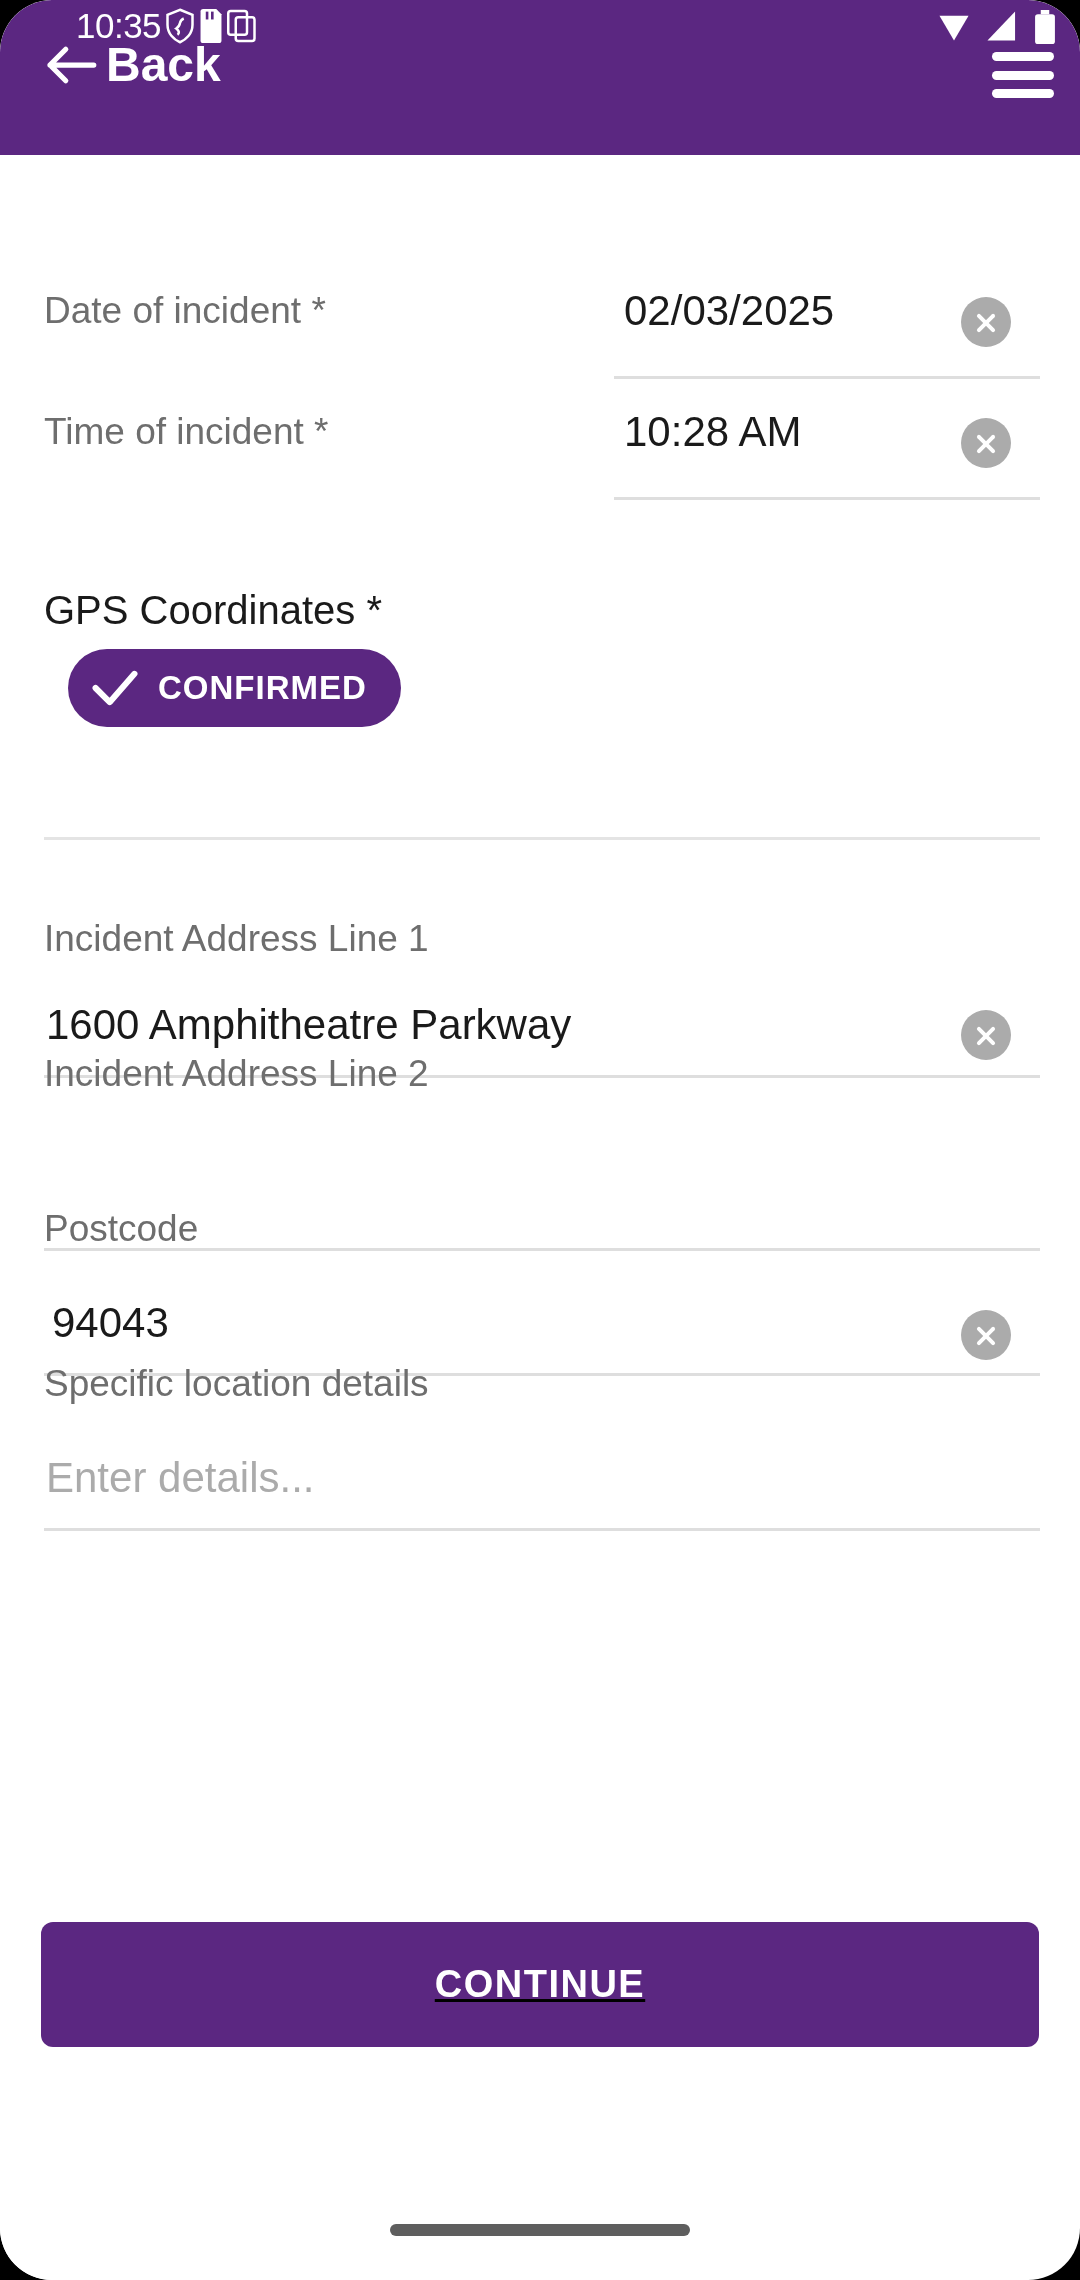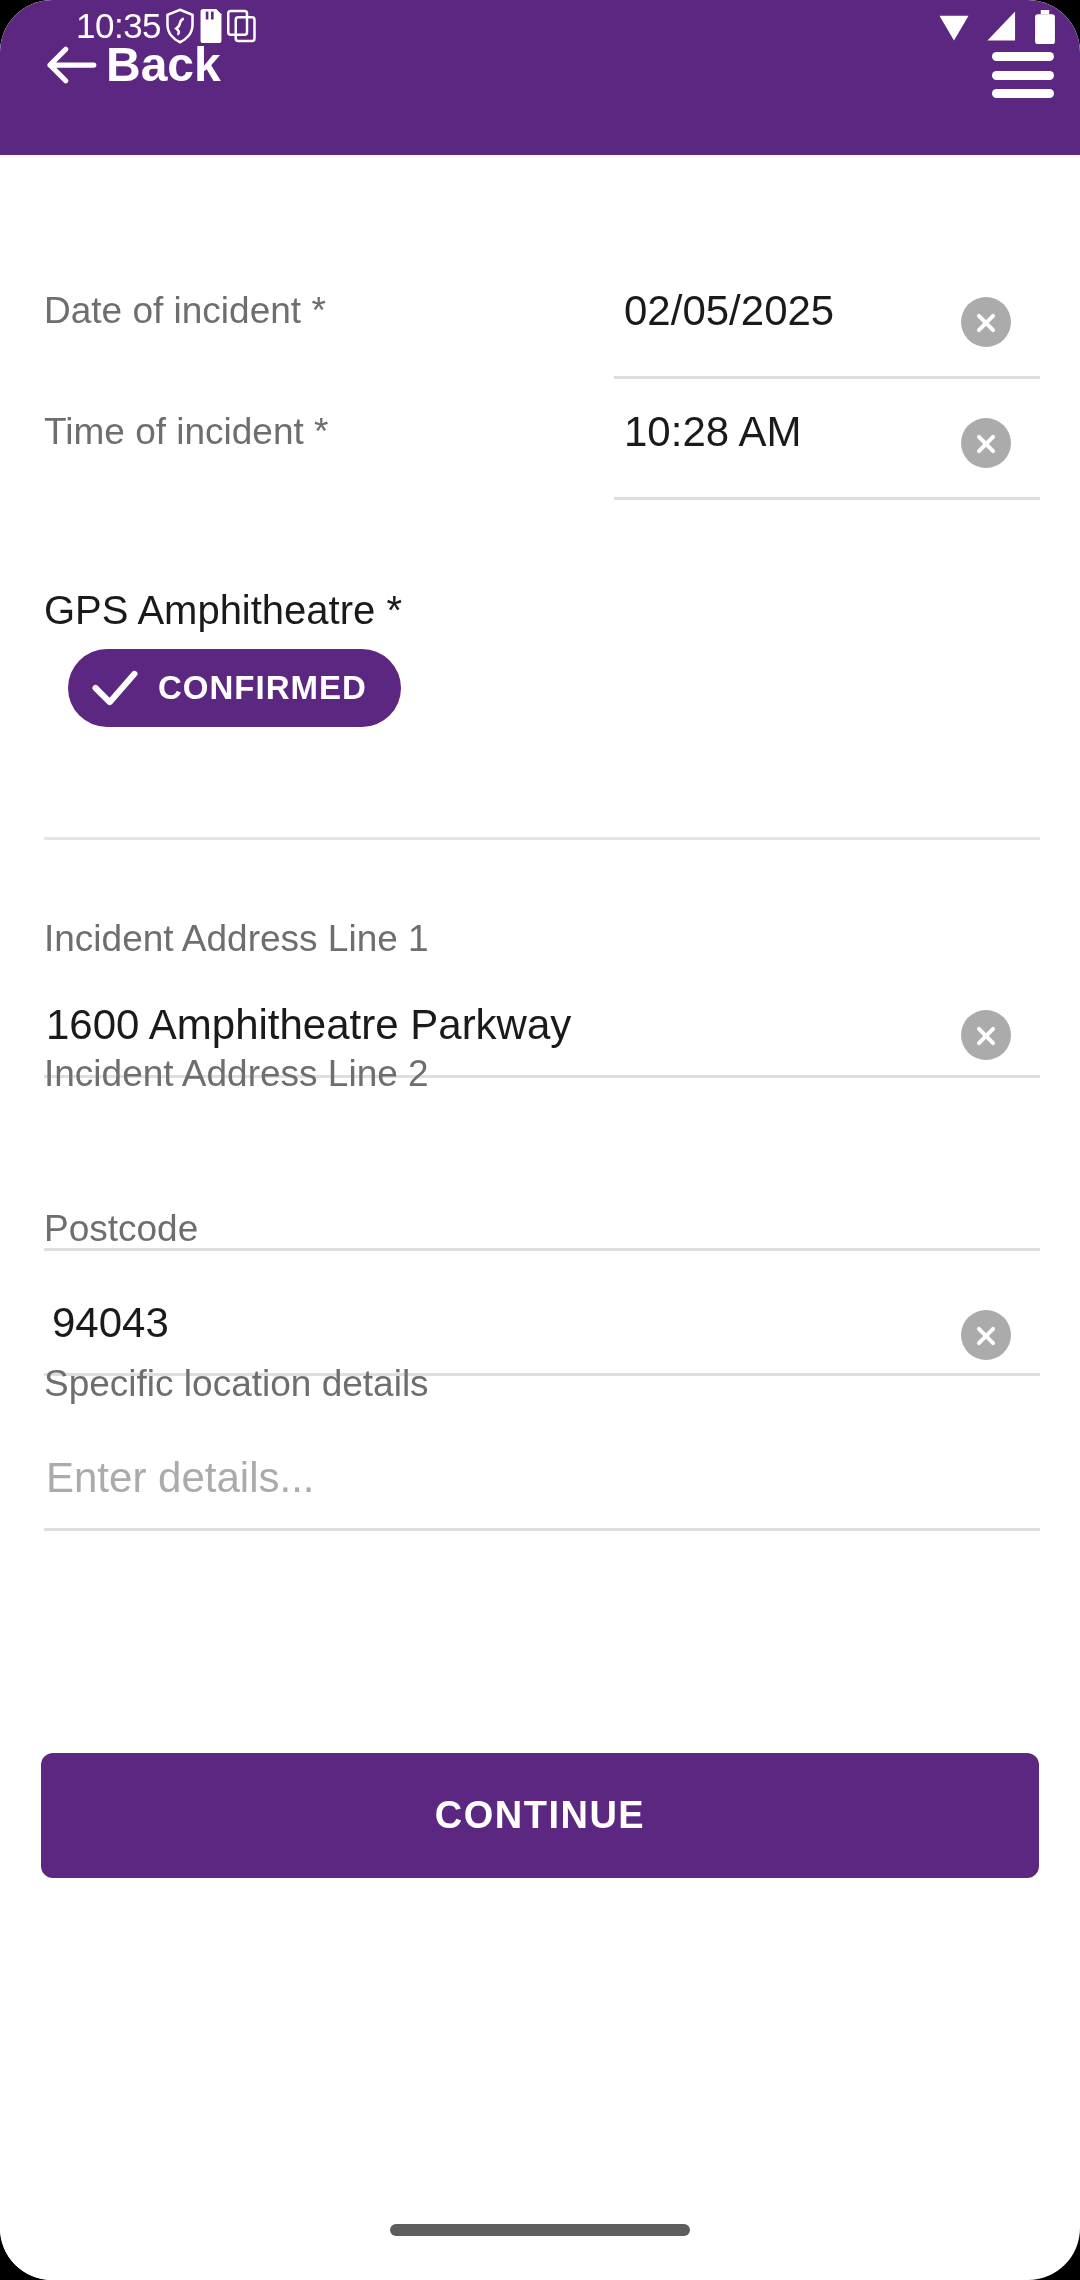--- a/index.html
+++ b/index.html
@@ -345,35 +345,35 @@
       <i></i>
       <i></i>
     </div>
   </div>
 
   <div class="content">
 
     <div class="row-inline" style="top:116px;">
       <div class="lbl">Date of incident *</div>
       <div class="valwrap">
-        <div class="val">02/05/2025</div>
+        <div class="val">02/03/2025</div>
       </div>
       <div class="clear-btn" style="left:961px; top:26px;"></div>
     </div>
 
     <div class="row-inline" style="top:237px;">
       <div class="lbl">Time of incident *</div>
       <div class="valwrap">
         <div class="val">10:28 AM</div>
       </div>
       <div class="clear-btn" style="left:961px; top:26px;"></div>
     </div>
 
     <div class="row-stack" style="top:430px; height:190px;">
-      <div class="gps-label">GPS Amphitheatre *</div>
+      <div class="gps-label">GPS Coordinates *</div>
       <div class="confirm-pill">
         <svg width="46" height="40" viewBox="0 0 26 22">
           <path d="M2 11 L10 19 L24 3" fill="none" stroke="#ffffff" stroke-width="3.4" stroke-linecap="round" stroke-linejoin="round"></path>
         </svg>
         <span class="txt">CONFIRMED</span>
       </div>
     </div>
 
     <div class="divider" style="top:682px;"></div>
 
@@ -397,20 +397,20 @@
       <div class="clear-btn" style="left:961px; top:105px;"></div>
     </div>
 
     <div class="row-stack" style="top:1205px; height:170px;">
       <div class="lbl">Specific location details</div>
       <div class="fieldline" style="top:168px;"></div>
       <div class="val ph" style="left:46px; top:92px;">Enter details...</div>
     </div>
 
 
-    <div class="continue-btn" style="top:1598px;">
+    <div class="continue-btn" style="top:1767px;text-decoration:underline;">
       <span>CONTINUE</span>
     </div>
 
   </div>
 
   <div class="gesture-bar"></div>
 </div>
 
 </body></html>

